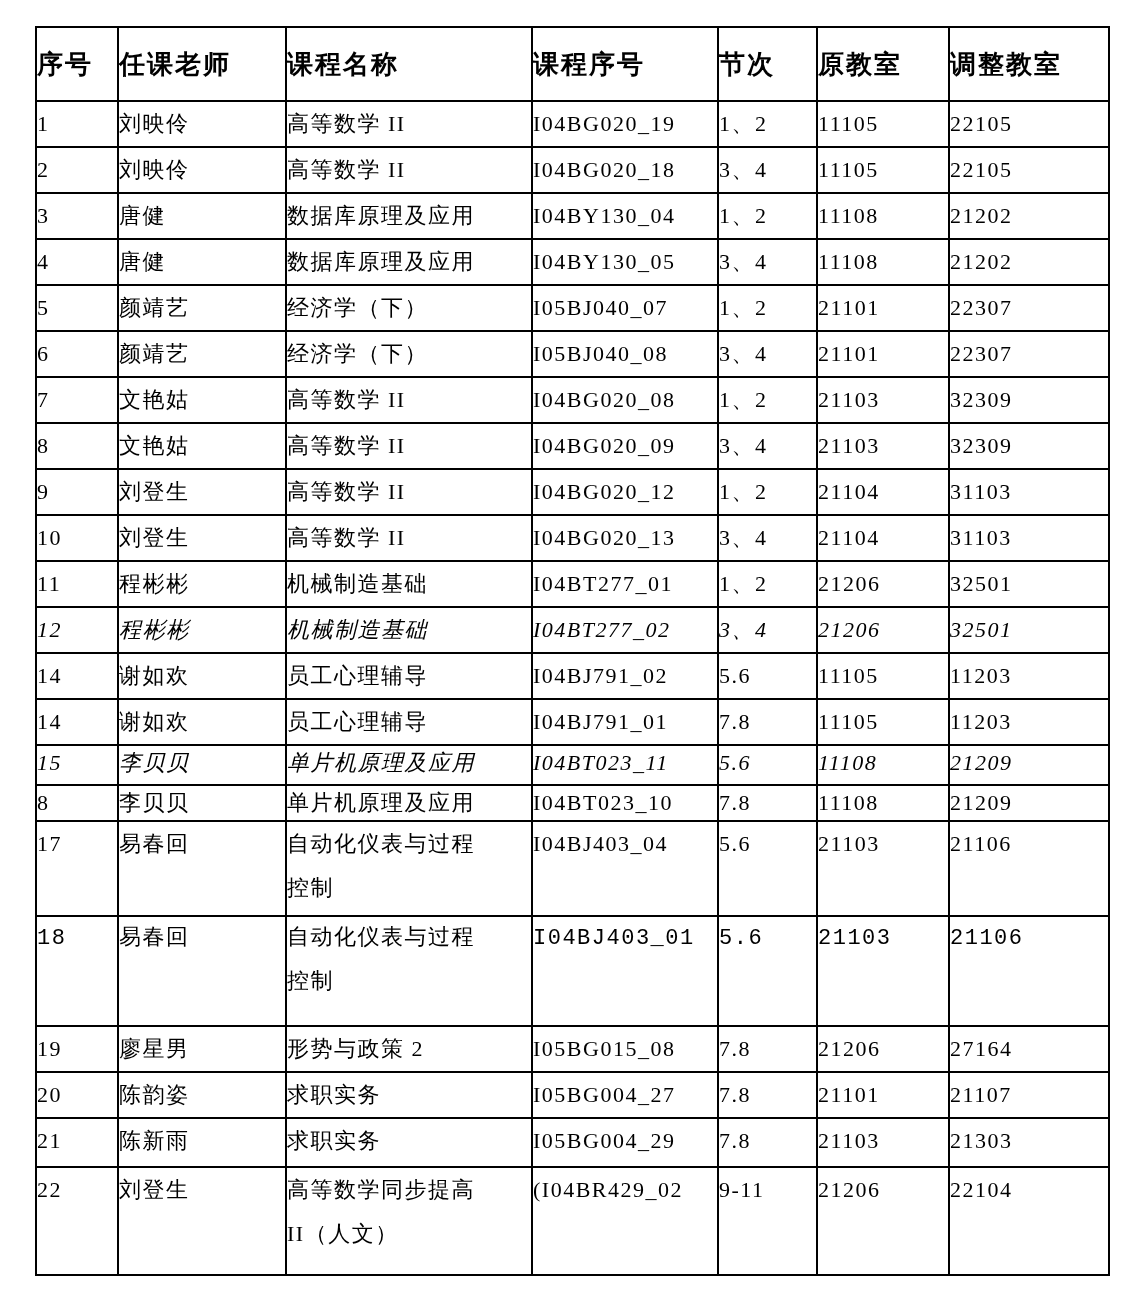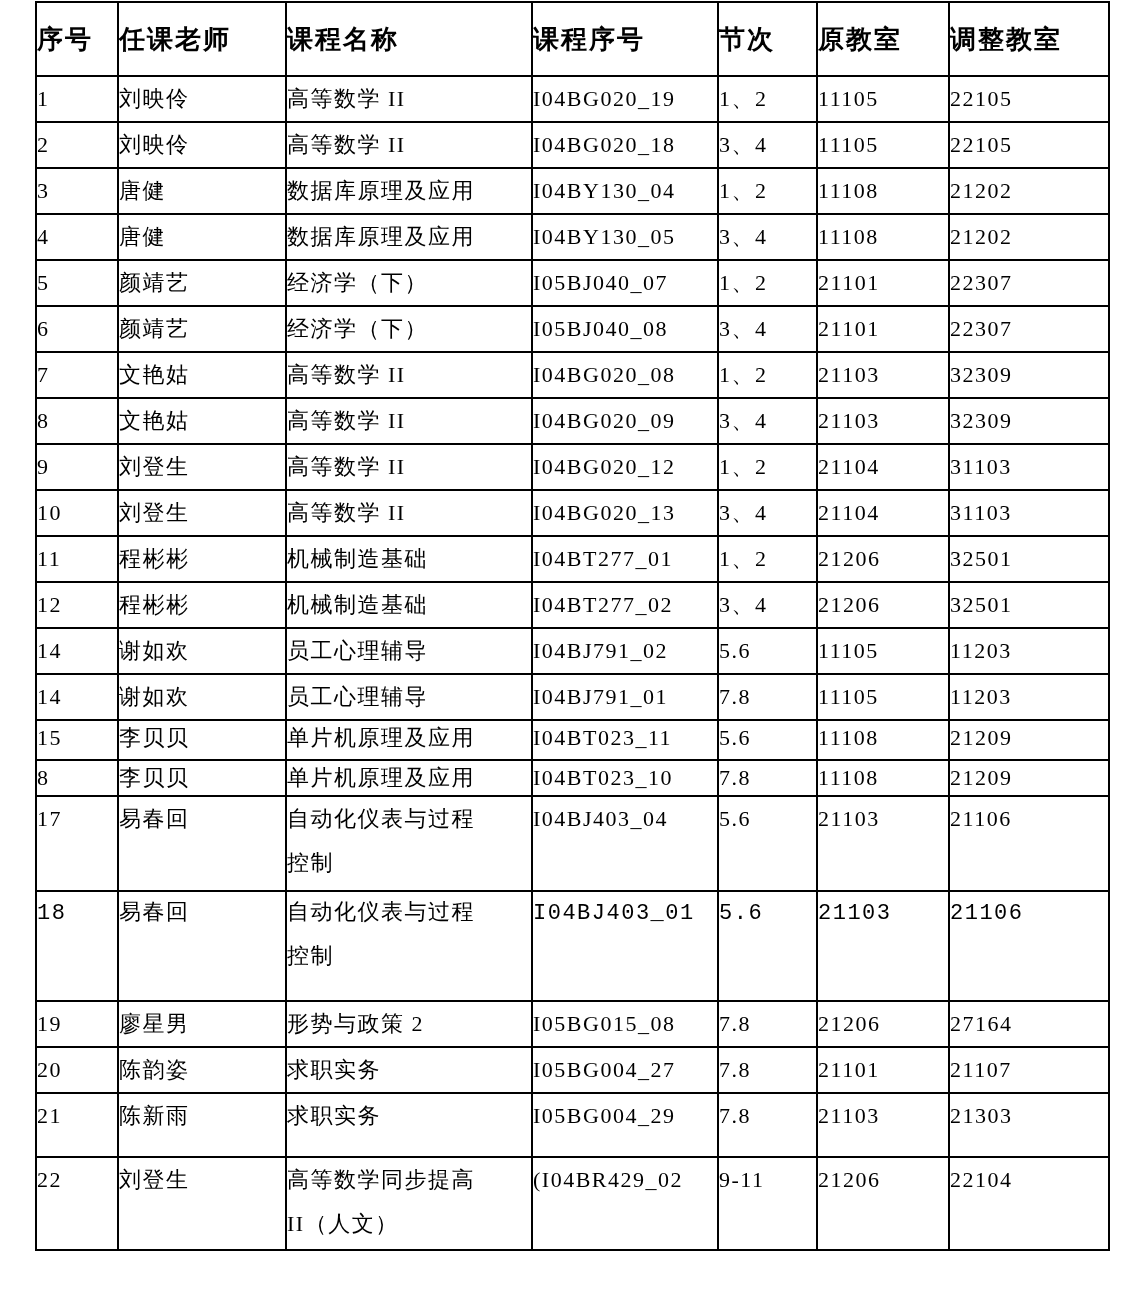--- a/index.html
+++ b/index.html
@@ -6,21 +6,21 @@
   body{
     width:1142px;height:1309px;
     background:#ffffff;
     font-family:"Liberation Serif","DejaVu Serif",serif;
     color:#000000;
     position:relative;
     overflow:hidden;
   }
   .page{position:absolute;left:0;top:0;width:1142px;height:1309px;background:#ffffff;}
   table.schedule{
-    position:absolute;left:35px;top:1px;
+    position:absolute;left:35px;top:26px;
     width:1073px;
     border-collapse:collapse;
     table-layout:fixed;
   }
   table.schedule th,
   table.schedule td{
     border:2px solid #000000;
     padding:0;
     text-align:left;
     vertical-align:top;
@@ -169,21 +169,21 @@
         </tr>
         <tr style="height: 46px;">
           <td>11</td>
           <td>程彬彬</td>
           <td>机械制造基础</td>
           <td>I04BT277_01</td>
           <td>1、2</td>
           <td>21206</td>
           <td>32501</td>
         </tr>
-        <tr style="height: 46px;">
+        <tr style="height: 46px; font-style: italic;">
           <td>12</td>
           <td>程彬彬</td>
           <td>机械制造基础</td>
           <td>I04BT277_02</td>
           <td>3、4</td>
           <td>21206</td>
           <td>32501</td>
         </tr>
         <tr style="height: 46px;">
           <td>14</td>
@@ -196,21 +196,21 @@
         </tr>
         <tr style="height: 46px;">
           <td>14</td>
           <td>谢如欢</td>
           <td>员工心理辅导</td>
           <td>I04BJ791_01</td>
           <td>7.8</td>
           <td>11105</td>
           <td>11203</td>
         </tr>
-        <tr class="compact" style="height: 40px;">
+        <tr class="compact" style="height: 40px; font-style: italic;">
           <td>15</td>
           <td>李贝贝</td>
           <td>单片机原理及应用</td>
           <td>I04BT023_11</td>
           <td>5.6</td>
           <td>11108</td>
           <td>21209</td>
         </tr>
         <tr class="compact" style="height: 36px;">
           <td>8</td>
@@ -252,30 +252,30 @@
         </tr>
         <tr style="height: 42px;">
           <td>20</td>
           <td>陈韵姿</td>
           <td>求职实务</td>
           <td>I05BG004_27</td>
           <td>7.8</td>
           <td>21101</td>
           <td>21107</td>
         </tr>
-        <tr style="height: 64px; margin-top: 34px;">
+        <tr style="height: 49px; margin-top: 34px;">
           <td>21</td>
           <td>陈新雨</td>
           <td>求职实务</td>
           <td>I05BG004_29</td>
           <td>7.8</td>
           <td>21103</td>
           <td>21303</td>
         </tr>
-        <tr style="height: 93px;">
+        <tr style="height: 108px;">
           <td>22</td>
           <td>刘登生</td>
           <td>高等数学同步提高
 II（人文）</td>
           <td>(I04BR429_02</td>
           <td>9-11</td>
           <td>21206</td>
           <td>22104</td>
         </tr>
       </tbody>

